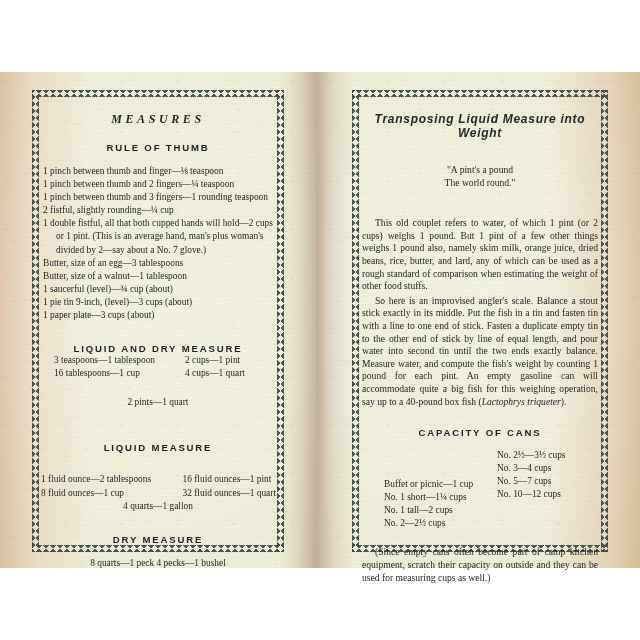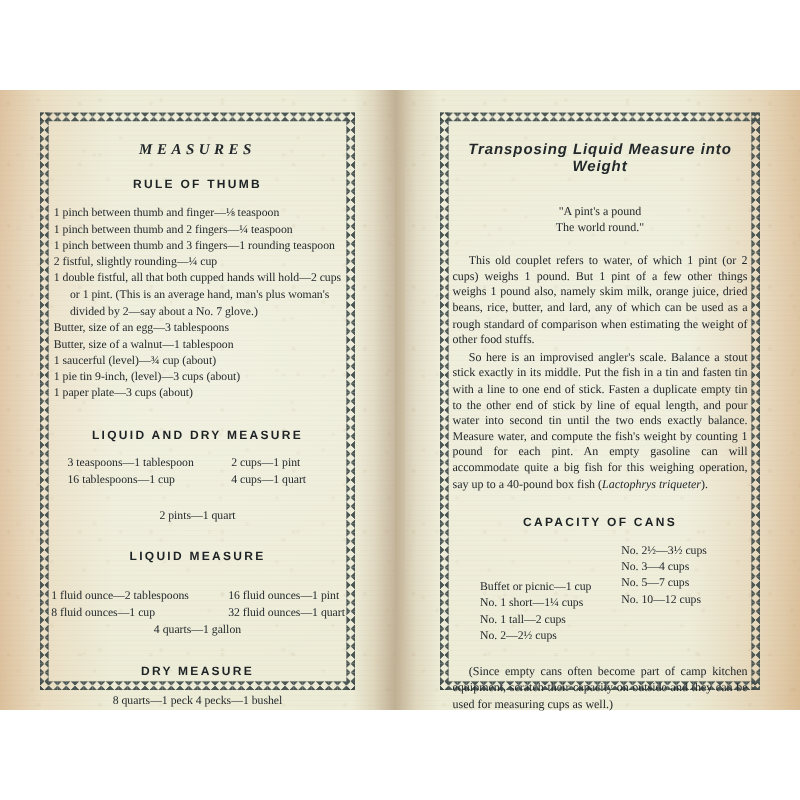--- a/index.html
+++ b/index.html
@@ -153,33 +153,33 @@
           <div class="ln sub">or 1 pint.   (This is an average hand, man's plus woman's</div>
           <div class="ln sub">divided by 2—say about a No. 7 glove.)</div>
           <div class="ln">Butter, size of an egg—3 tablespoons</div>
           <div class="ln">Butter, size of a walnut—1 tablespoon</div>
           <div class="ln ind">1 saucerful (level)—¾ cup (about)</div>
           <div class="ln ind">1 pie tin 9-inch, (level)—3 cups (about)</div>
           <div class="ln ind">1 paper plate—3 cups (about)</div>
         </div>
 
         <div class="head" style="margin-top:21px;">LIQUID AND DRY MEASURE</div>
-        <div class="two-col" style="margin-top:11px;padding-left:14px;">
+        <div class="two-col" style="padding-left:14px;">
           <div class="c1" style="width:131px;">
             <div class="ln">3 teaspoons—1 tablespoon</div>
             <div class="ln">16 tablespoons—1 cup</div>
           </div>
           <div class="c2">
             <div class="ln">2 cups—1 pint</div>
             <div class="ln">4 cups—1 quart</div>
           </div>
         </div>
         <div class="ln center" style="margin-top:16px;">2 pints—1 quart</div>
 
-        <div class="head" style="margin-top:20px;">LIQUID MEASURE</div>
+        <div class="head" style="margin-top:33px;">LIQUID MEASURE</div>
         <div class="two-col" style="margin-top:20px;padding-left:1px;">
           <div class="c1" style="width:143px;">
             <div class="ln">1 fluid ounce—2 tablespoons</div>
             <div class="ln">8 fluid ounces—1 cup</div>
           </div>
           <div class="c2">
             <div class="ln">16 fluid ounces—1 pint</div>
             <div class="ln">32 fluid ounces—1 quart</div>
           </div>
         </div>
@@ -203,21 +203,21 @@
 
       <div class="content" style="left:38px;top:40px;width:236px;">
 
         <div class="title-italic">Transposing Liquid Measure into Weight</div>
 
         <div class="couplet" style="margin-top:24px;">
           <div>"A pint's a pound</div>
           <div>The world round."</div>
         </div>
 
-        <p class="para first" style="margin-top:14px;">This old couplet refers to water, of which 1 pint (or 2 cups) weighs 1 pound.  But 1 pint of a few other things weighs 1 pound also, namely skim milk, orange juice, dried beans, rice, butter, and lard, any of which can be used as a rough standard of comparison when estimating the weight of other food stuffs.</p>
+        <p class="para first" style="margin-top:28px;">This old couplet refers to water, of which 1 pint (or 2 cups) weighs 1 pound.  But 1 pint of a few other things weighs 1 pound also, namely skim milk, orange juice, dried beans, rice, butter, and lard, any of which can be used as a rough standard of comparison when estimating the weight of other food stuffs.</p>
 
         <p class="para first" style="margin-top:2px;"><span>So here is an improvised angler's scale.  Balance a stout stick exactly in its middle.  Put the fish in a tin and fasten tin with a line to one end of stick.  Fasten a duplicate empty tin to the other end of stick by line of equal length, and pour water into second tin until the two ends exactly balance.  Measure water, and compute the fish's weight by counting 1 pound for each pint.  An empty gasoline can will accommodate quite a big fish for this weighing operation, say up to a 40-pound box fish (</span><em>Lactophrys triqueter</em><span>).</span></p>
 
         <div class="head" style="margin-top:19px;">CAPACITY OF CANS</div>
 
         <div class="two-col" style="margin-top:11px;padding-left:22px;">
           <div class="c1" style="width:113px;margin-top:29px;">
             <div class="ln">Buffet or picnic—1 cup</div>
             <div class="ln">No. 1 short—1¼ cups</div>
             <div class="ln">No. 1 tall—2 cups</div>

